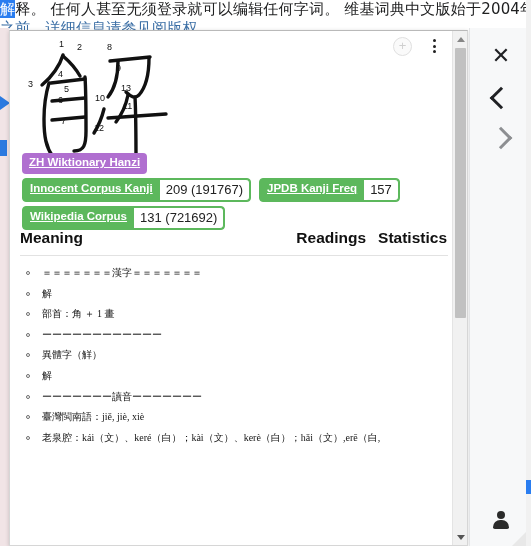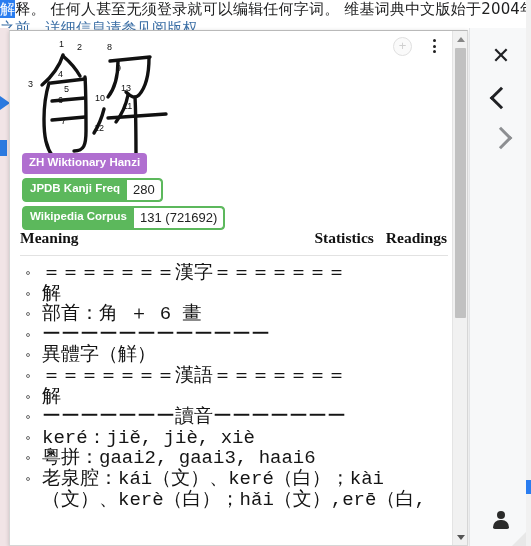--- a/index.html
+++ b/index.html
@@ -164,20 +164,21 @@
     line-height: 1;
     margin-right: 8px;
     font-family: "Liberation Sans", sans-serif;
   }
   .badge .b-label {
     padding: 4px 7px 5px 7px;
     color: #ffffff;
     white-space: nowrap;
     display: flex;
     align-items: center;
+    text-decoration: underline;
   }
   .badge .b-value {
     padding: 3px 6px 4px 6px;
     background: #ffffff;
     color: #222222;
     font-size: 13px;
     font-weight: normal;
     white-space: nowrap;
     display: flex;
     align-items: center;
@@ -198,21 +199,21 @@
     left: 10px;
     top: 198px;
     width: 427px;
     display: flex;
     align-items: baseline;
     font-size: 15.5px;
     font-weight: bold;
     color: #111111;
     font-family: "Liberation Sans", sans-serif;
   }
-  .tab { cursor: pointer; font-family: Liberation Serif, serif; }
+  .tab { cursor: pointer; }
   .tab-spacer { flex: 1; }
   .tab + .tab { margin-left: 12px; }
   .tabs-underline {
     position: absolute;
     left: 10px;
     top: 224px;
     width: 428px;
     height: 1px;
     background: #e2e2e2;
   }
@@ -227,24 +228,24 @@
     overflow: hidden;
   }
   ul.entries {
     list-style: none;
     margin: 0;
     padding: 0;
   }
   ul.entries li {
     position: relative;
     padding-left: 22px;
-    font-size: 19px;
+    font-size: 10px;
     line-height: 20.6px;
     color: #141414;
-    font-family: Liberation Mono, monospace;
+    font-family: Liberation Serif, serif;
     white-space: pre-wrap;
   }
   ul.entries li::before {
     content: "";
     position: absolute;
     left: 6px;
     top: 8px;
     width: 4px;
     height: 4px;
     border: 1px solid #6d6d6d;
@@ -451,52 +452,54 @@
     </div>
 
     <div class="badges">
       <div class="badge-row">
         <span class="badge purple">
           <span class="b-label">ZH Wiktionary Hanzi</span>
         </span>
       </div>
       <div class="badge-row">
         <span class="badge green green-wrap">
+          <span class="b-label">Innocent Corpus Kanji</span>
+          <span class="b-value">209 (191767)</span>
+        </span>
+        <span class="badge green green-wrap">
           <span class="b-label">JPDB Kanji Freq</span>
-          <span class="b-value">280</span>
+          <span class="b-value">157</span>
         </span>
       </div>
       <div class="badge-row">
         <span class="badge green green-wrap">
           <span class="b-label">Wikipedia Corpus</span>
           <span class="b-value">131 (721692)</span>
         </span>
       </div>
     </div>
 
     <div class="tabs">
       <span class="tab">Meaning</span>
       <span class="tab-spacer"></span>
+      <span class="tab">Readings</span>
       <span class="tab">Statistics</span>
-      <span class="tab">Readings</span>
     </div>
     <div class="tabs-underline"></div>
 
     <div class="content">
       <ul class="entries">
         <li>＝＝＝＝＝＝＝漢字＝＝＝＝＝＝＝</li>
         <li>解</li>
-        <li>部首：角 ＋ 6 畫</li>
+        <li>部首：角 ＋ 1 畫</li>
         <li>ーーーーーーーーーーーー</li>
         <li>異體字（觧）</li>
-        <li>＝＝＝＝＝＝＝漢語＝＝＝＝＝＝＝</li>
         <li>解</li>
         <li>ーーーーーーー讀音ーーーーーーー</li>
-        <li>keré：jiě, jiè, xiè</li>
-        <li>粵拼：gaai2, gaai3, haai6</li>
+        <li>臺灣閩南語：jiě, jiè, xiè</li>
         <li>老泉腔：kái（文）、keré（白）；kài（文）、kerè（白）；hǎi（文）,erē（白,</li>
 
       </ul>
     </div>
 
     <div class="popup-scroll">
       <div class="ps-arrow up">
           <span class="tri-up"></span>
         </div>
       <div class="ps-thumb"></div>

